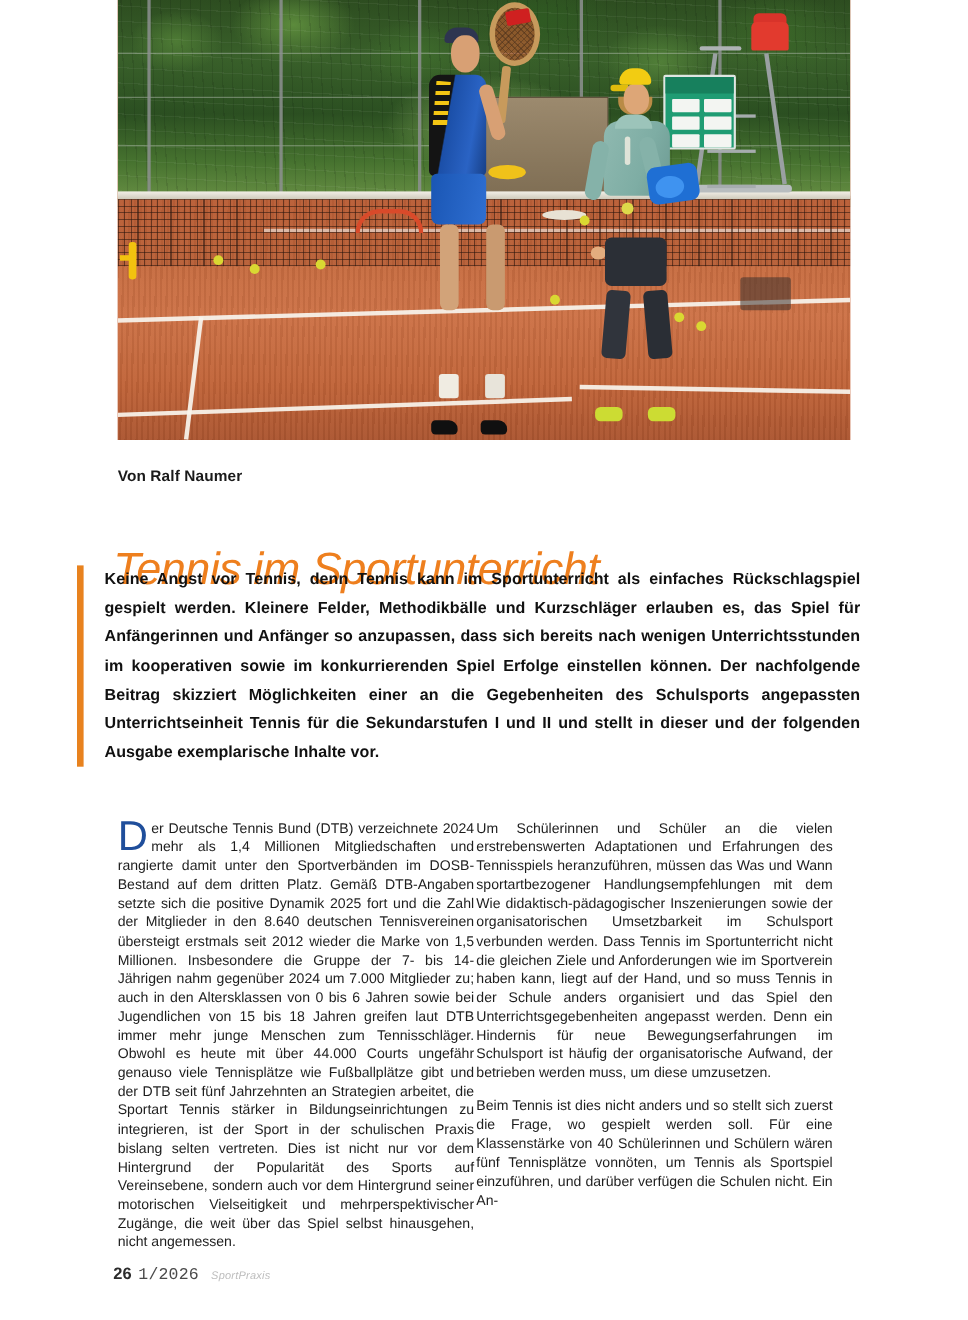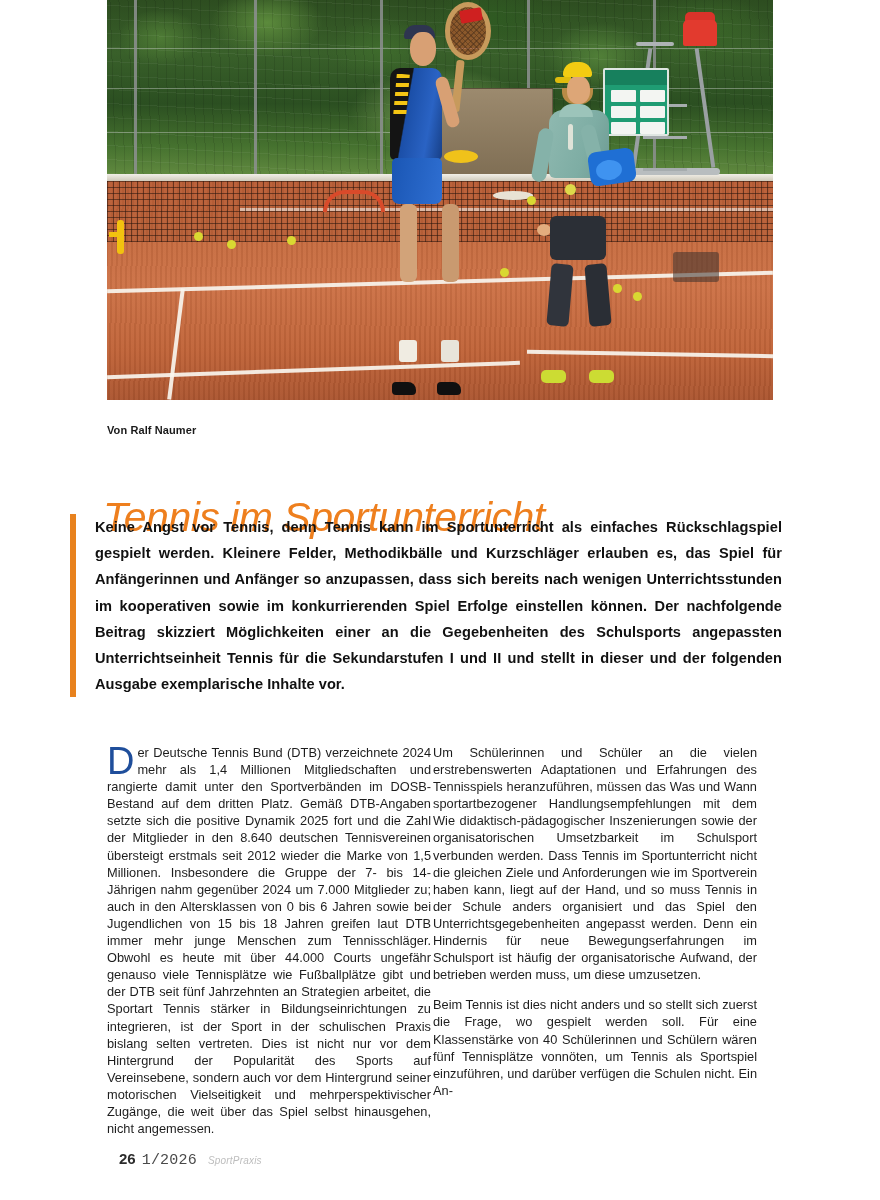--- a/index.html
+++ b/index.html
@@ -149,21 +149,21 @@
   .cart { position: absolute; left: 85%; top: 63%; width: 46px; height: 30px; background: rgba(60,50,45,.55); border-radius: 3px; }
   .hurdle { position: absolute; left: 1.5%; top: 55%; width: 7px; height: 34px; background: #f2c20f; border-radius: 3px; }
   .hurdle2 { position: absolute; left: 0.3%; top: 58%; width: 14px; height: 5px; background: #f2c20f; }
   .red-arc { position: absolute; left: 32.5%; top: 47.5%; width: 62px; height: 22px; border: 4px solid #d94a2a; border-bottom: none; border-radius: 60px 60px 0 0; }
   .disc-ground { position: absolute; left: 58%; top: 47.8%; width: 40px; height: 9px; border-radius: 50%; background: #e8e2d4; }
   .bluepole { position: absolute; left: 78.5%; top: 42%; width: 90px; height: 7px; background: #b8bdbf; border-radius: 4px; }
 
   
   .byline {
     position: absolute; left: 107px; top: 424px;
-    font-size: 11px; font-weight: bold; color: #1a1a1a; letter-spacing: .1px;
+    font-size: 14px; font-weight: bold; color: #1a1a1a; letter-spacing: .1px;
   }
   .headline {
     position: absolute; left: 103px; top: 467px;
     font-size: 41px; font-weight: 400; font-style: italic;
     color: #EE7F1E; letter-spacing: -0.5px; white-space: nowrap;
   }
 
   
   .lead-wrap { position: absolute; left: 70px; top: 514px; width: 712px; display: flex; }
   .lead-bar { width: 6px; background: #E8821E; flex: 0 0 6px; margin-right: 19px; }
@@ -183,21 +183,21 @@
   .dropcap-p::first-letter {
     float: left; font-size: 38px; line-height: 31px; font-weight: 400;
     color: #1F4E9B; padding: 2px 3px 0 0; font-family: "Liberation Sans", sans-serif;
   }
   .sub-head {
     font-size: 15px; font-weight: bold; font-style: italic;
     color: #1F4E9B; margin: 0 0 15px 0; letter-spacing: .1px;
   }
 
   
-  .footer { position: absolute; left: 119px; top: 1150px; display: flex; align-items: baseline; gap: 6px; }
+  .footer { position: absolute; left: 103px; top: 1150px; display: flex; align-items: baseline; gap: 6px; }
   .pg-num { font-size: 15px; font-weight: bold; color: #2b2b2b; }
   .pg-issue { font-size: 15px; color: #4a4a4a; letter-spacing: .2px; font-family: Liberation Mono, monospace; }
   .pg-brand { font-size: 10px; font-style: italic; color: #bdbdbd; margin-left: 5px; letter-spacing: .2px; }
 </style>
 </head>
 <body>
 
 <div class="photo-wrap">
   <div class="photo">
 

